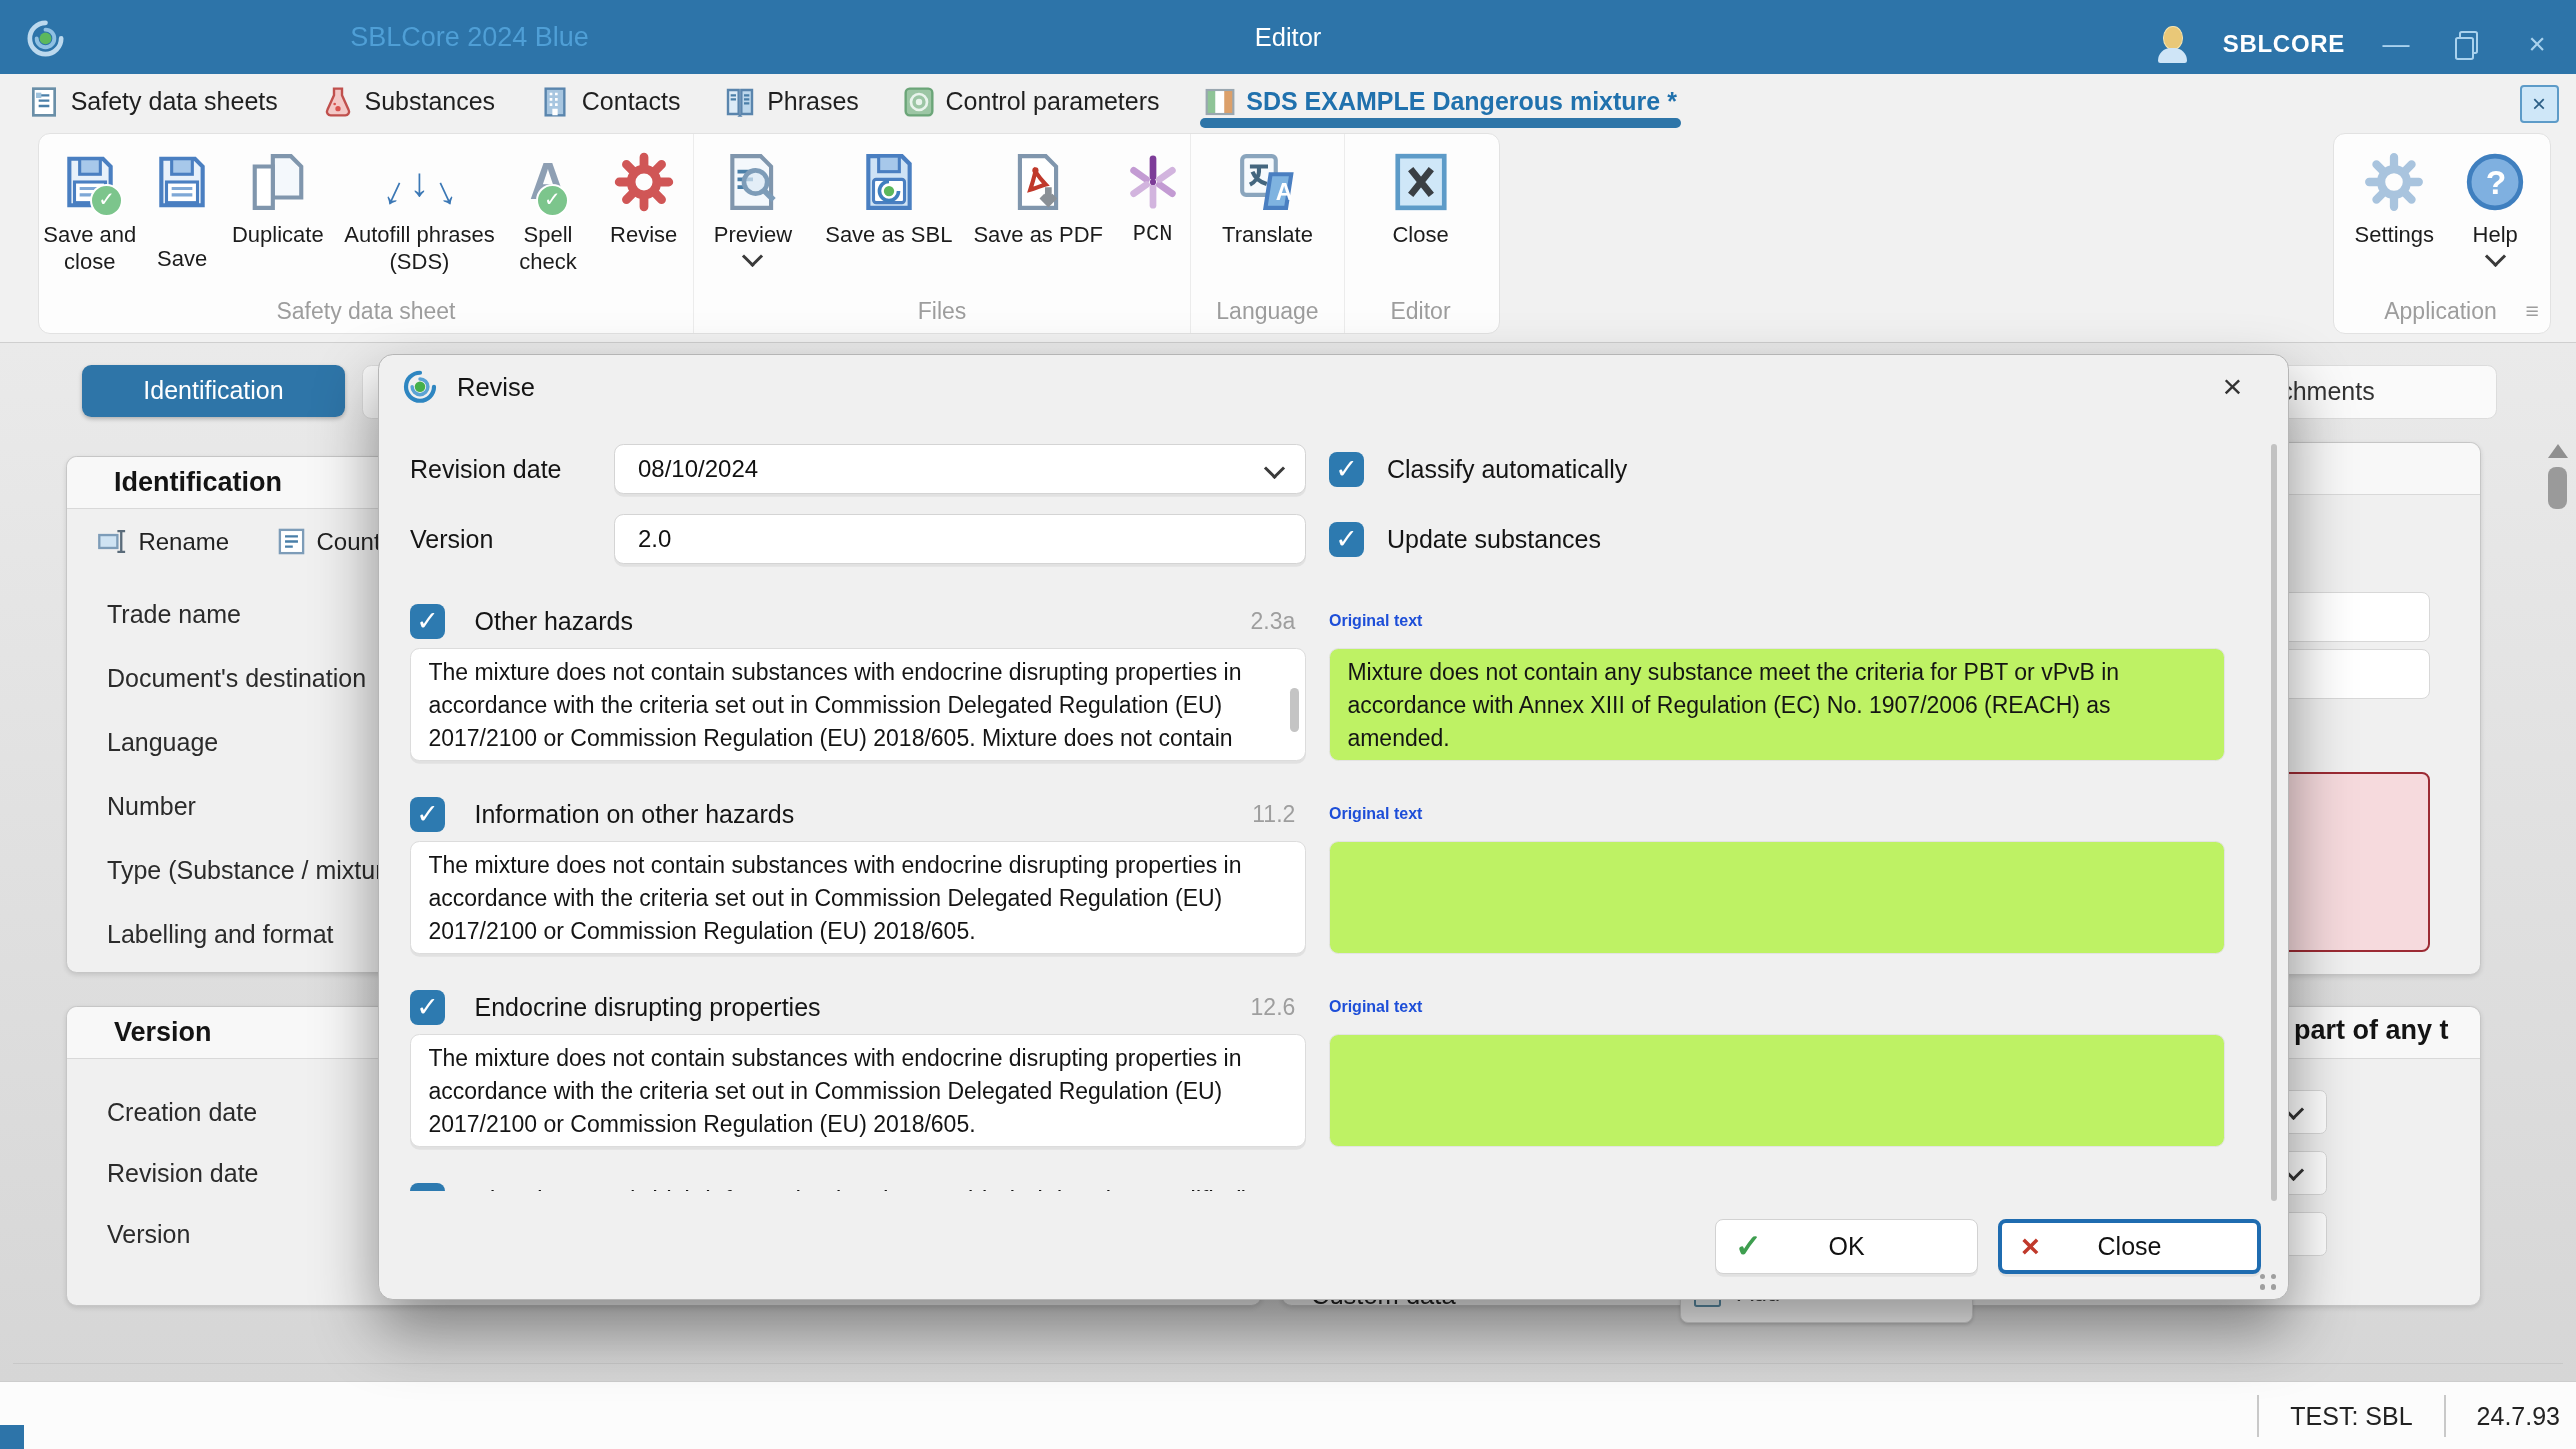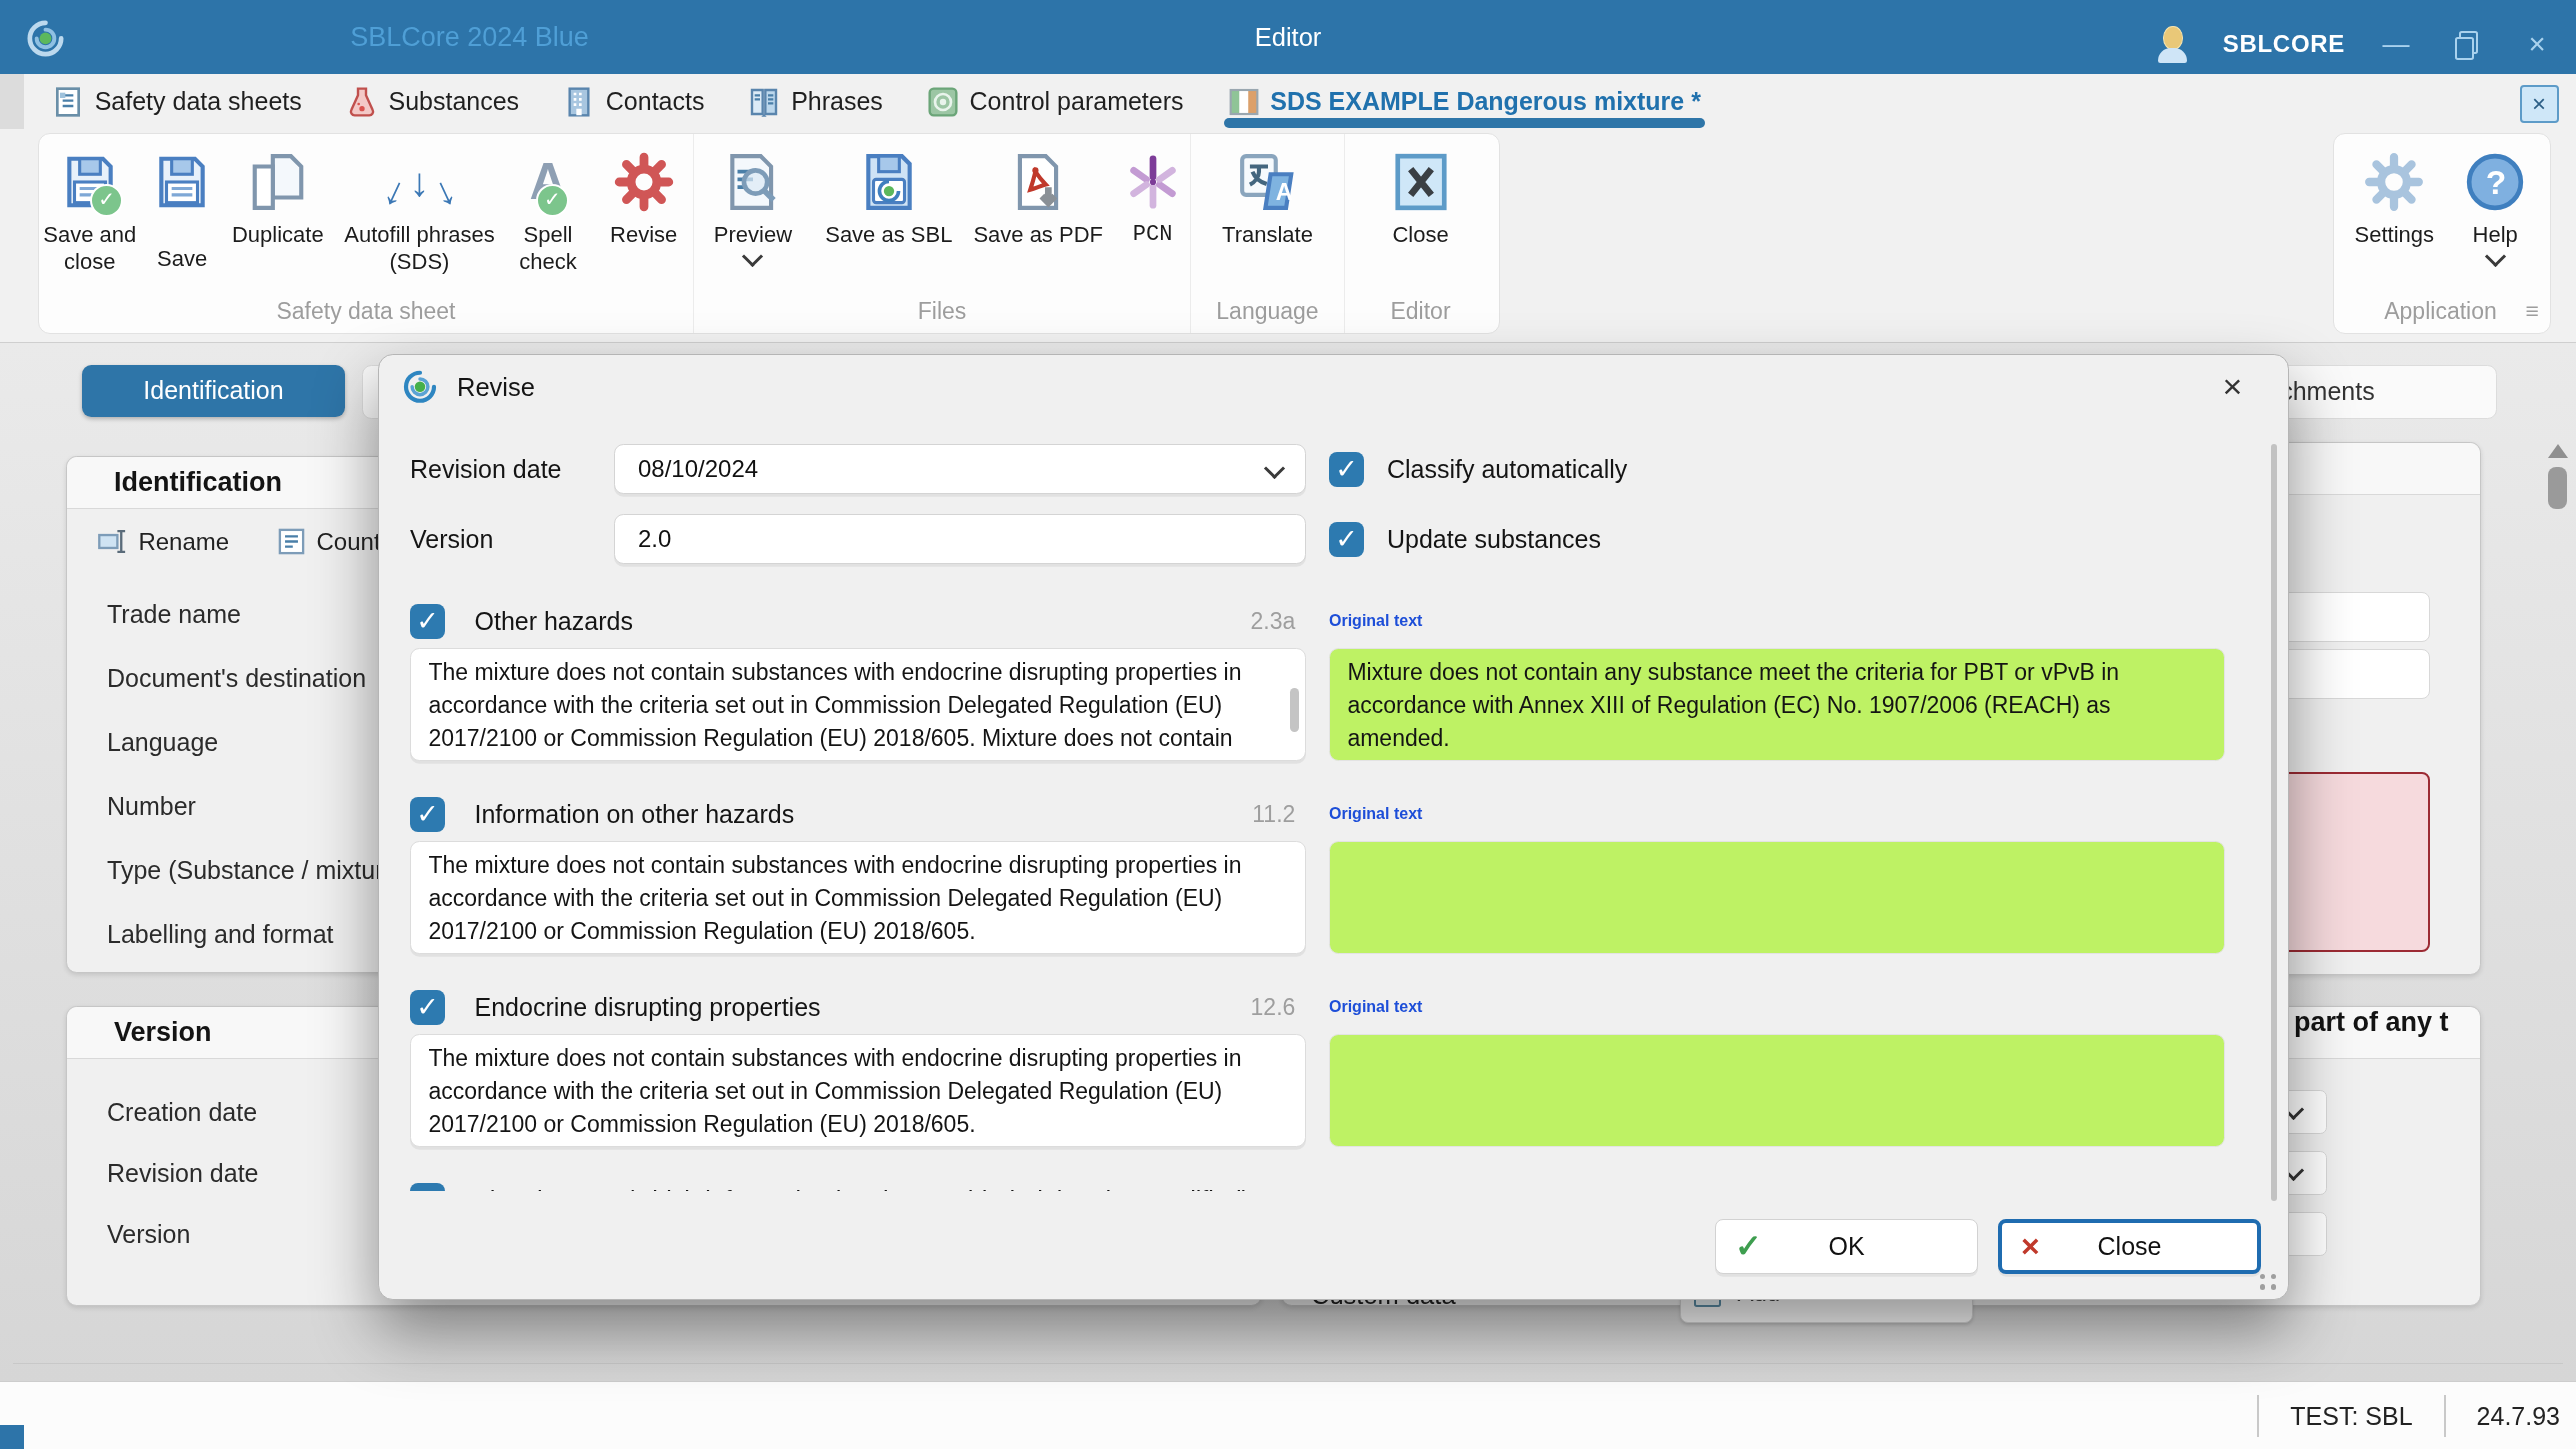--- a/index.html
+++ b/index.html
@@ -18,21 +18,21 @@
   .avatar .head{position:absolute;left:9.4px;top:1.3px;width:17.4px;height:21.5px;border-radius:50%;background:#e9c878;border:1.3px solid #f4e3b0;}
   .avatar .body{position:absolute;left:4px;bottom:0;width:29.5px;height:14.8px;border-radius:14.8px 14.8px 2.7px 2.7px;background:#cfe5f7;}
   .user-label{font-size:24px;font-weight:bold;color:#ffffff;letter-spacing:0.7px;}
   .winbtn{color:#a9d2ee;font-size:29.5px;width:40px;text-align:center;line-height:74px;}
   .winbtn.minimize{font-size:27px;}
   .restore-ic{position:relative;width:23px;height:27px;margin:0 8px;}
   .restore-ic::before{content:"";position:absolute;left:4px;top:0;width:14.8px;height:19px;border:2.7px solid #a9d2ee;border-radius:2.7px;}
   .restore-ic::after{content:"";position:absolute;left:0px;top:6.7px;width:14.8px;height:19px;border:2.7px solid #a9d2ee;border-radius:2.7px;background:#2d74a9;}
 
   
-  .tabbar{position:absolute;left:0;top:74px;right:0;height:55px;background:#f1f1f1;display:flex;align-items:center;padding-left:28px;gap:44px;margin-left:24px;}
+  .tabbar{position:absolute;left:0;top:74px;right:0;height:55px;background:#f1f1f1;display:flex;align-items:center;padding-left:28px;gap:44px;}
   .tab{display:flex;align-items:center;gap:10.7px;font-size:25px;color:#1f1f1f;height:55px;position:relative;white-space:nowrap;}
   .tab svg{width:32px;height:32px;}
   .tab.active .tab-label{color:#2071ad;font-weight:bold;}
   .tab.active::after{content:"";position:absolute;left:-4px;right:-4px;bottom:1.3px;height:10px;background:#2e75a8;border-radius:5.4px;}
   .tab-close{position:absolute;right:17.4px;top:85px;width:35px;height:34px;background:#cfe7f8;border:2px solid #5d9bc8;border-radius:4px;
              color:#2d5f86;font-size:24px;display:flex;align-items:center;justify-content:center;}
 
   
   .ribbon{position:absolute;left:0;top:129px;right:0;height:213px;background:#f1f1f1;border-bottom:1.3px solid #cfcfcf;}
   .ribbon-card{position:absolute;top:4px;bottom:8px;background:#fdfdfd;border:1.3px solid #e2e2e2;border-radius:12px;display:flex;}
@@ -74,21 +74,21 @@
   .fields{margin-top:43px;padding-left:40px;}
   .fields div{height:64px;font-size:25px;color:#2b2b2b;}
   .version-panel{left:66px;top:663px;width:1194px;height:298px;}
   .vfields{margin-top:39px;padding-left:40px;}
   .vfields div{height:61px;font-size:25px;color:#2b2b2b;}
 
   .right-panel{left:1281px;top:99px;width:1198px;height:531px;}
   .rp-input{position:absolute;right:50px;left:282px;height:48px;background:#fff;border:1.3px solid #d8d8d8;border-radius:8px;}
   .red-box{position:absolute;right:50px;left:255px;top:329px;height:176px;background:#f6dadd;border:2.7px solid #9c2a33;border-radius:8px;}
   .part-panel{left:1281px;top:663px;width:1198px;height:298px;overflow:hidden;}
-  .part-title{position:absolute;left:1012px;top:0;font-size:27px;font-weight:bold;color:#141414;white-space:nowrap;}
+  .part-title{position:absolute;left:1012px;top:8px;font-size:27px;font-weight:bold;color:#141414;white-space:nowrap;}
   .part-head{height:51px;background:#f8f8f8;border-bottom:1.3px solid #d9d9d9;border-radius:10.7px 10.7px 0 0;position:relative;}
   .part-dd{position:absolute;left:708px;width:335px;height:42px;background:#fff;border:1.3px solid #d8d8d8;border-radius:6.7px;}
   .part-dd .chev{position:absolute;right:25.5px;top:10.7px;border-color:#333;}
   .custom-data{position:absolute;left:1311px;top:938px;font-size:25.5px;color:#222;}
   .add-btn{position:absolute;left:1680px;top:920px;width:278px;height:58px;background:#fbfbfb;border:1.3px solid #d8d8d8;border-radius:8px;
            display:flex;align-items:center;gap:16px;padding-left:13.4px;font-size:24px;color:#444;box-shadow:0 2px 3.4px rgba(0,0,0,.15);}
   .add-ic{width:23px;height:23px;border:2.7px solid #5d8fa8;border-radius:2.7px;background:#eef6f9;}
   .v-scroll{position:absolute;right:8px;top:101px;width:20px;height:738px;}
   .v-scroll .up{width:0;height:0;border-left:10px solid transparent;border-right:10px solid transparent;border-bottom:14.8px solid #8f8f8f;margin-bottom:9.4px;}
   .v-scroll .thumb{width:19px;height:42px;background:#9a9a9a;border-radius:8px;}

